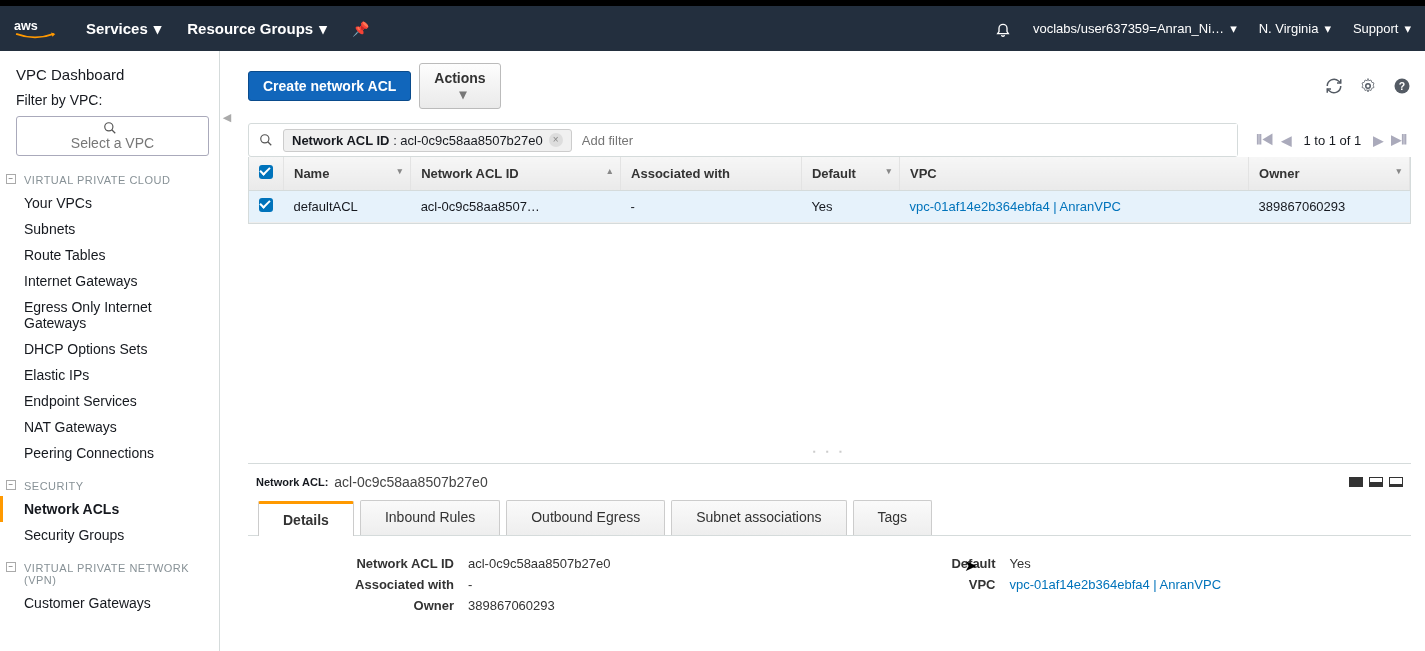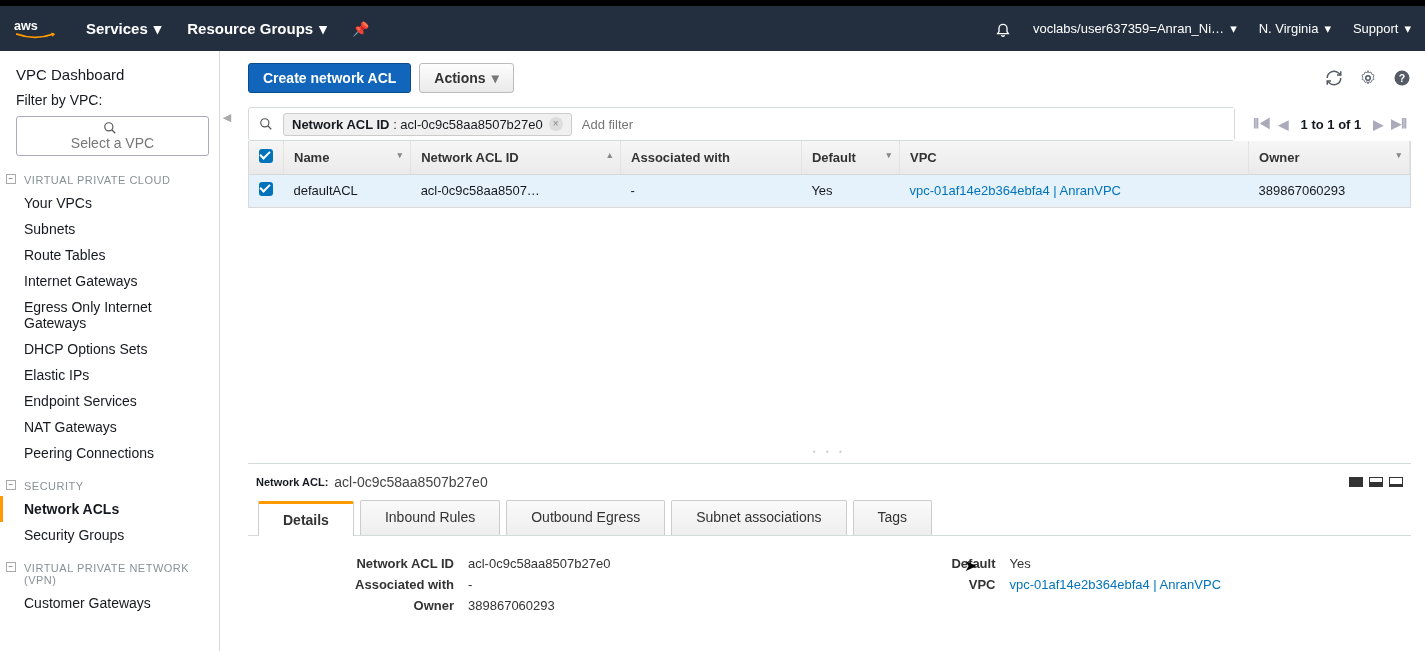--- a/index.html
+++ b/index.html
@@ -27,33 +27,33 @@
   .sidebar .sb-toggle { position: absolute; left: 6px; top: 14px; width: 10px; height: 10px; border: 1px solid #aaa; font-size: 8px; line-height: 8px; text-align: center; color: #555; }
   .sidebar .sb-link.active { border-left: 3px solid #ff9900; padding-left: 21px; font-weight: bold; }
   .sidebar-collapse { width: 14px; display: flex; align-items: flex-start; justify-content: center; padding-top: 60px; cursor: pointer; color: #aaa; font-size: 11px; }
 
   .content { flex: 1; padding: 12px 14px; display: flex; flex-direction: column; overflow: hidden; }
 
   
   .toolbar { display: flex; align-items: center; margin-bottom: 14px; }
   .btn { border: 1px solid; border-radius: 3px; padding: 6px 14px; font-size: 14px; font-weight: bold; cursor: pointer; display: inline-flex; align-items: center; }
   .btn-primary { background: #1166bb; border-color: #0a4b8c; color: #fff; text-align: center; }
-  .btn-default { background: linear-gradient(#fdfdfd,#eaeaea); border-color: #bbb; color: #333; margin-left: 8px; }
+  .btn-default { background: linear-gradient(#fdfdfd,#eaeaea); border-color: #bbb; color: #333; margin-left: 8px; flex-direction: column; }
   .toolbar .spacer { flex: 1; }
   .toolbar .icon-btn { margin-left: 16px; cursor: pointer; color: #545b64; }
 
   
   .filterbar { display: flex; align-items: center; border: 1px solid #d5dbdb; border-radius: 3px; height: 34px; margin-bottom: 0; }
   .filterbar .mag { padding: 0 10px; color: #555; }
   .filterbar .chip { background: #f0f0f0; border: 1px solid #ccc; border-radius: 3px; padding: 3px 8px; font-size: 13px; display: flex; align-items: center; }
   .filterbar .chip .chip-x { margin-left: 6px; color: #888; cursor: pointer; background:#ddd; border-radius:50%; width:14px; height:14px; line-height:14px; text-align:center; font-size:10px;}
   .filterbar input { border: none; outline: none; font-size: 13px; padding: 0 10px; flex: 1; height: 100%; }
   .pager { display: flex; align-items: center; margin-left: 14px; color: #555; font-size: 13px; }
   .pager .p-btn { margin: 0 4px; color: #aab; cursor: pointer; font-weight: bold; }
-  .pager .p-info { margin: 0 8px; font-weight: bold; color: #16191f; }
+  .pager .p-info { margin: 0 8px; font-weight: normal; color: #16191f; }
   .row-filter-pager { display:flex; align-items:center; }
 
   
   .table-wrap { border: 1px solid #d5dbdb; border-top: none; }
   table { width: 100%; border-collapse: collapse; font-size: 13px; }
   th { background: linear-gradient(#f6f6f6,#eaeaea); text-align: left; padding: 8px 10px; border-bottom: 1px solid #d5dbdb; border-right: 1px solid #e3e3e3; font-weight: bold; color: #333; position: relative; }
   th .sort { position: absolute; right: 8px; color: #888; font-size: 9px; }
   td { padding: 7px 10px; border-bottom: 1px solid #eee; }
   tr.selected td { background: #e6f2fb; }
   .cb { width: 14px; height: 14px; border-radius: 3px; background: #0073bb; display: inline-block; position: relative; }

